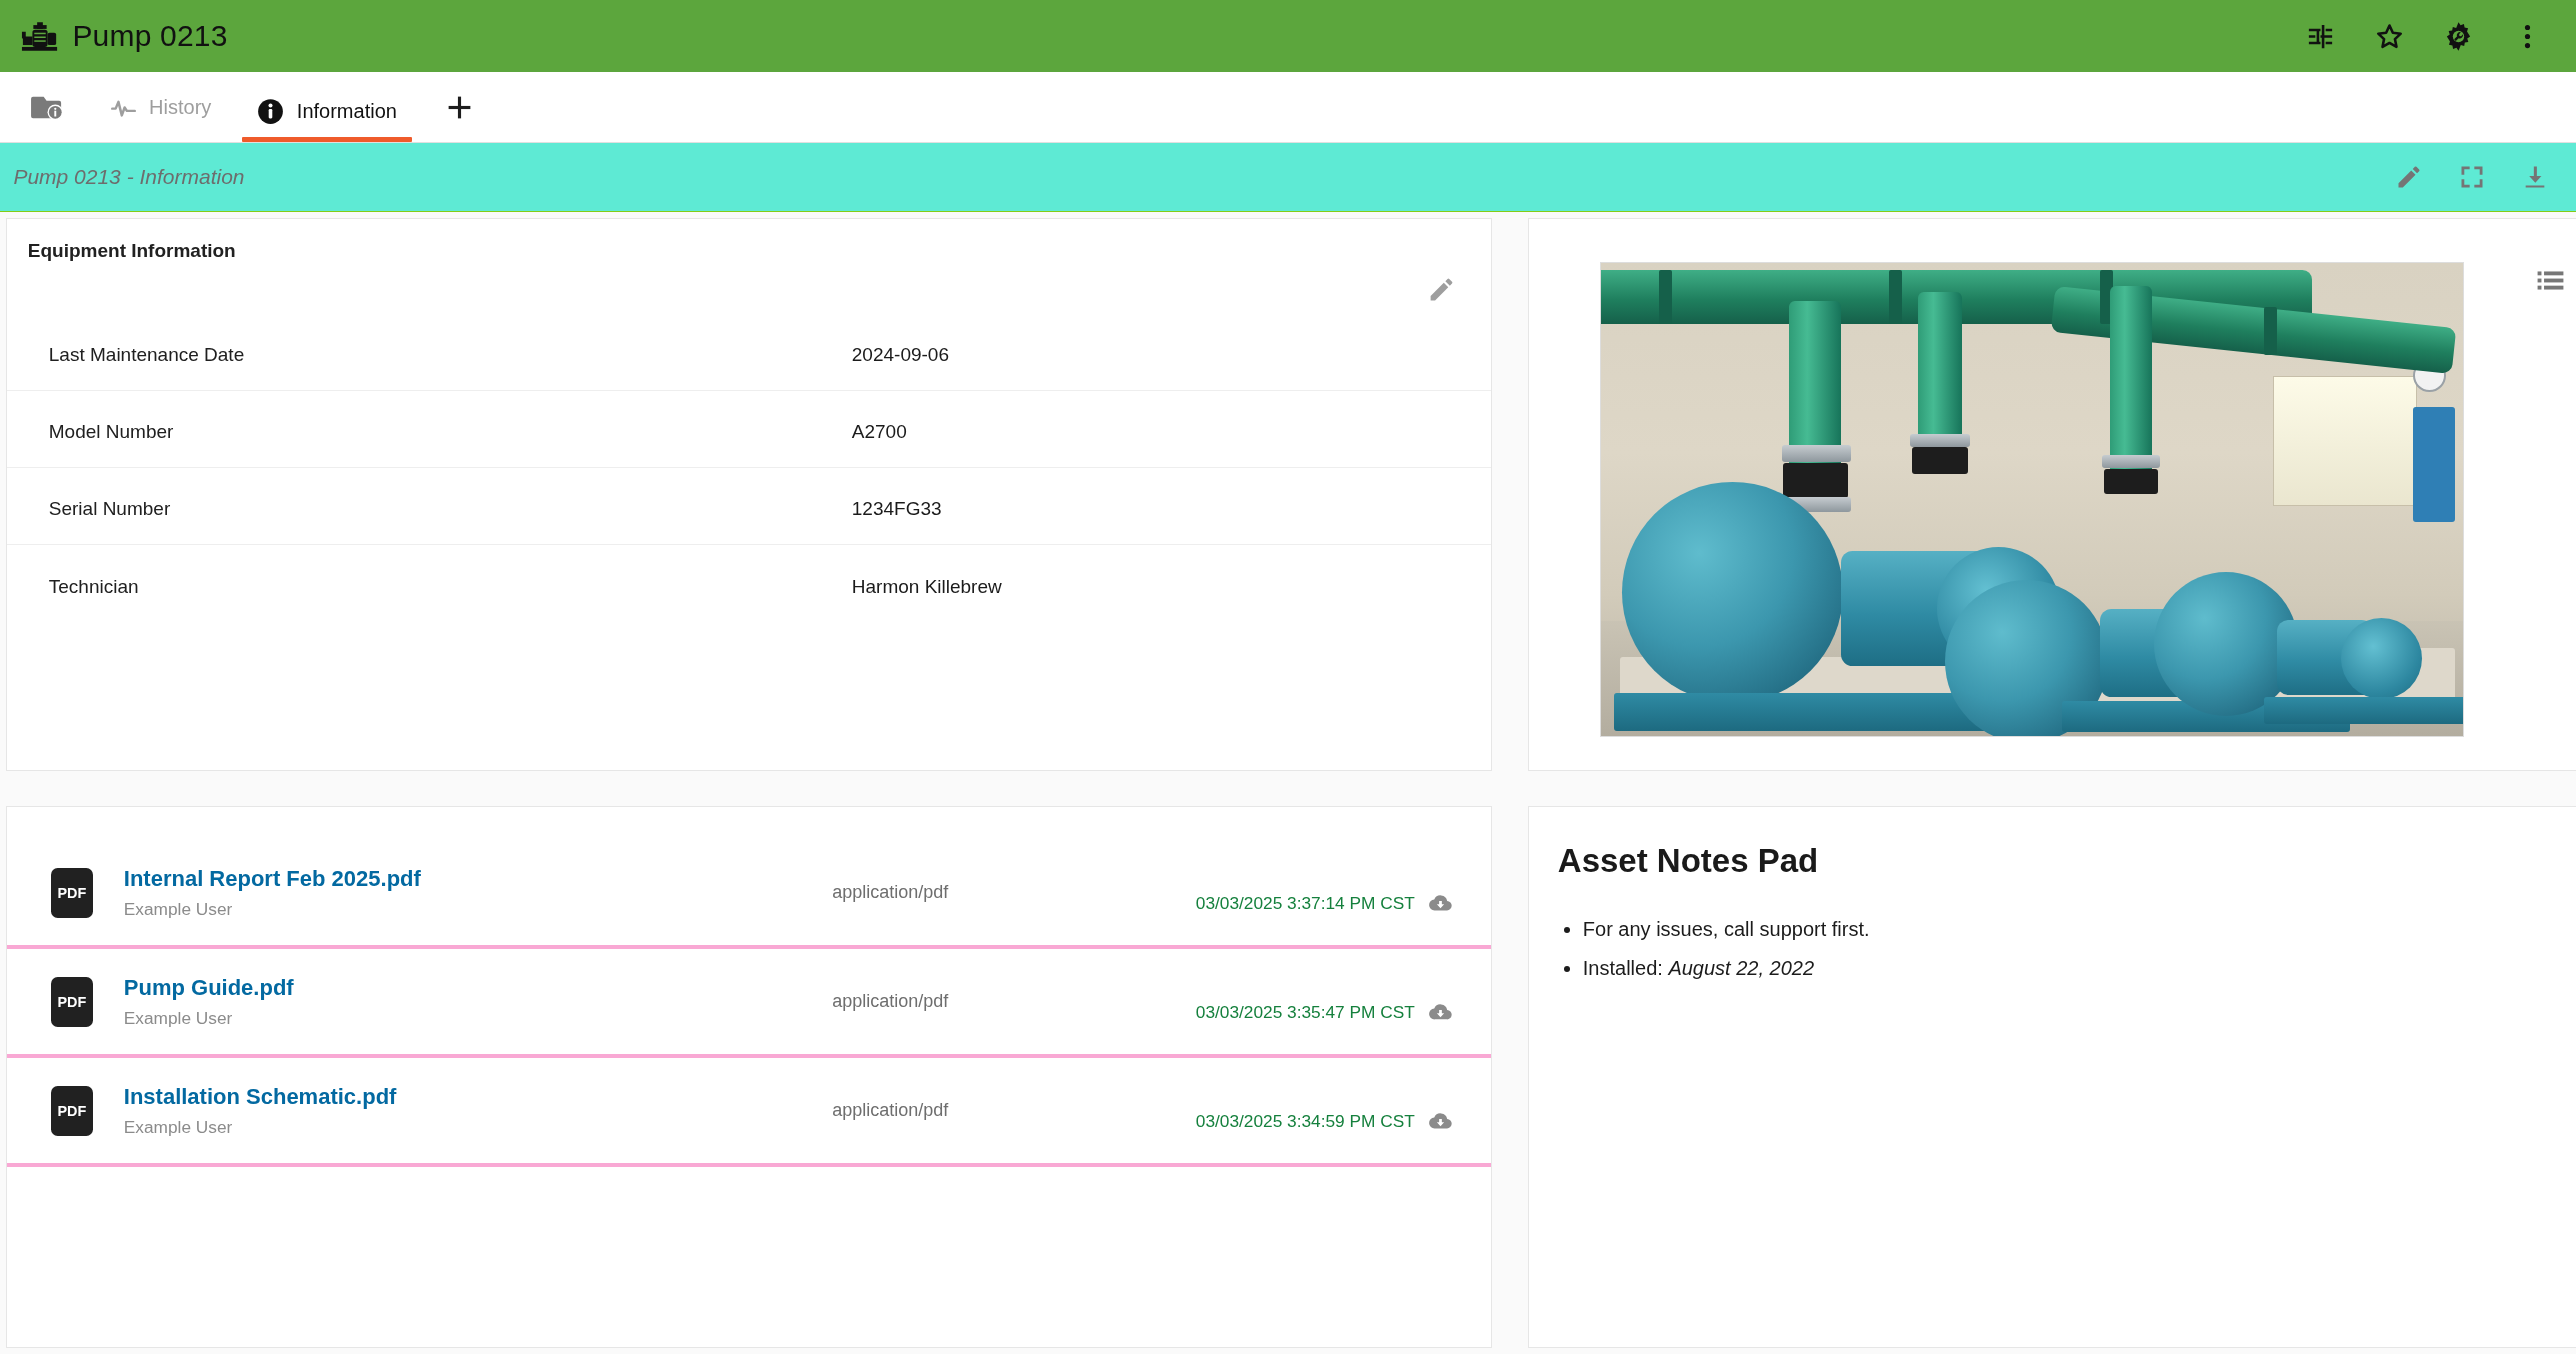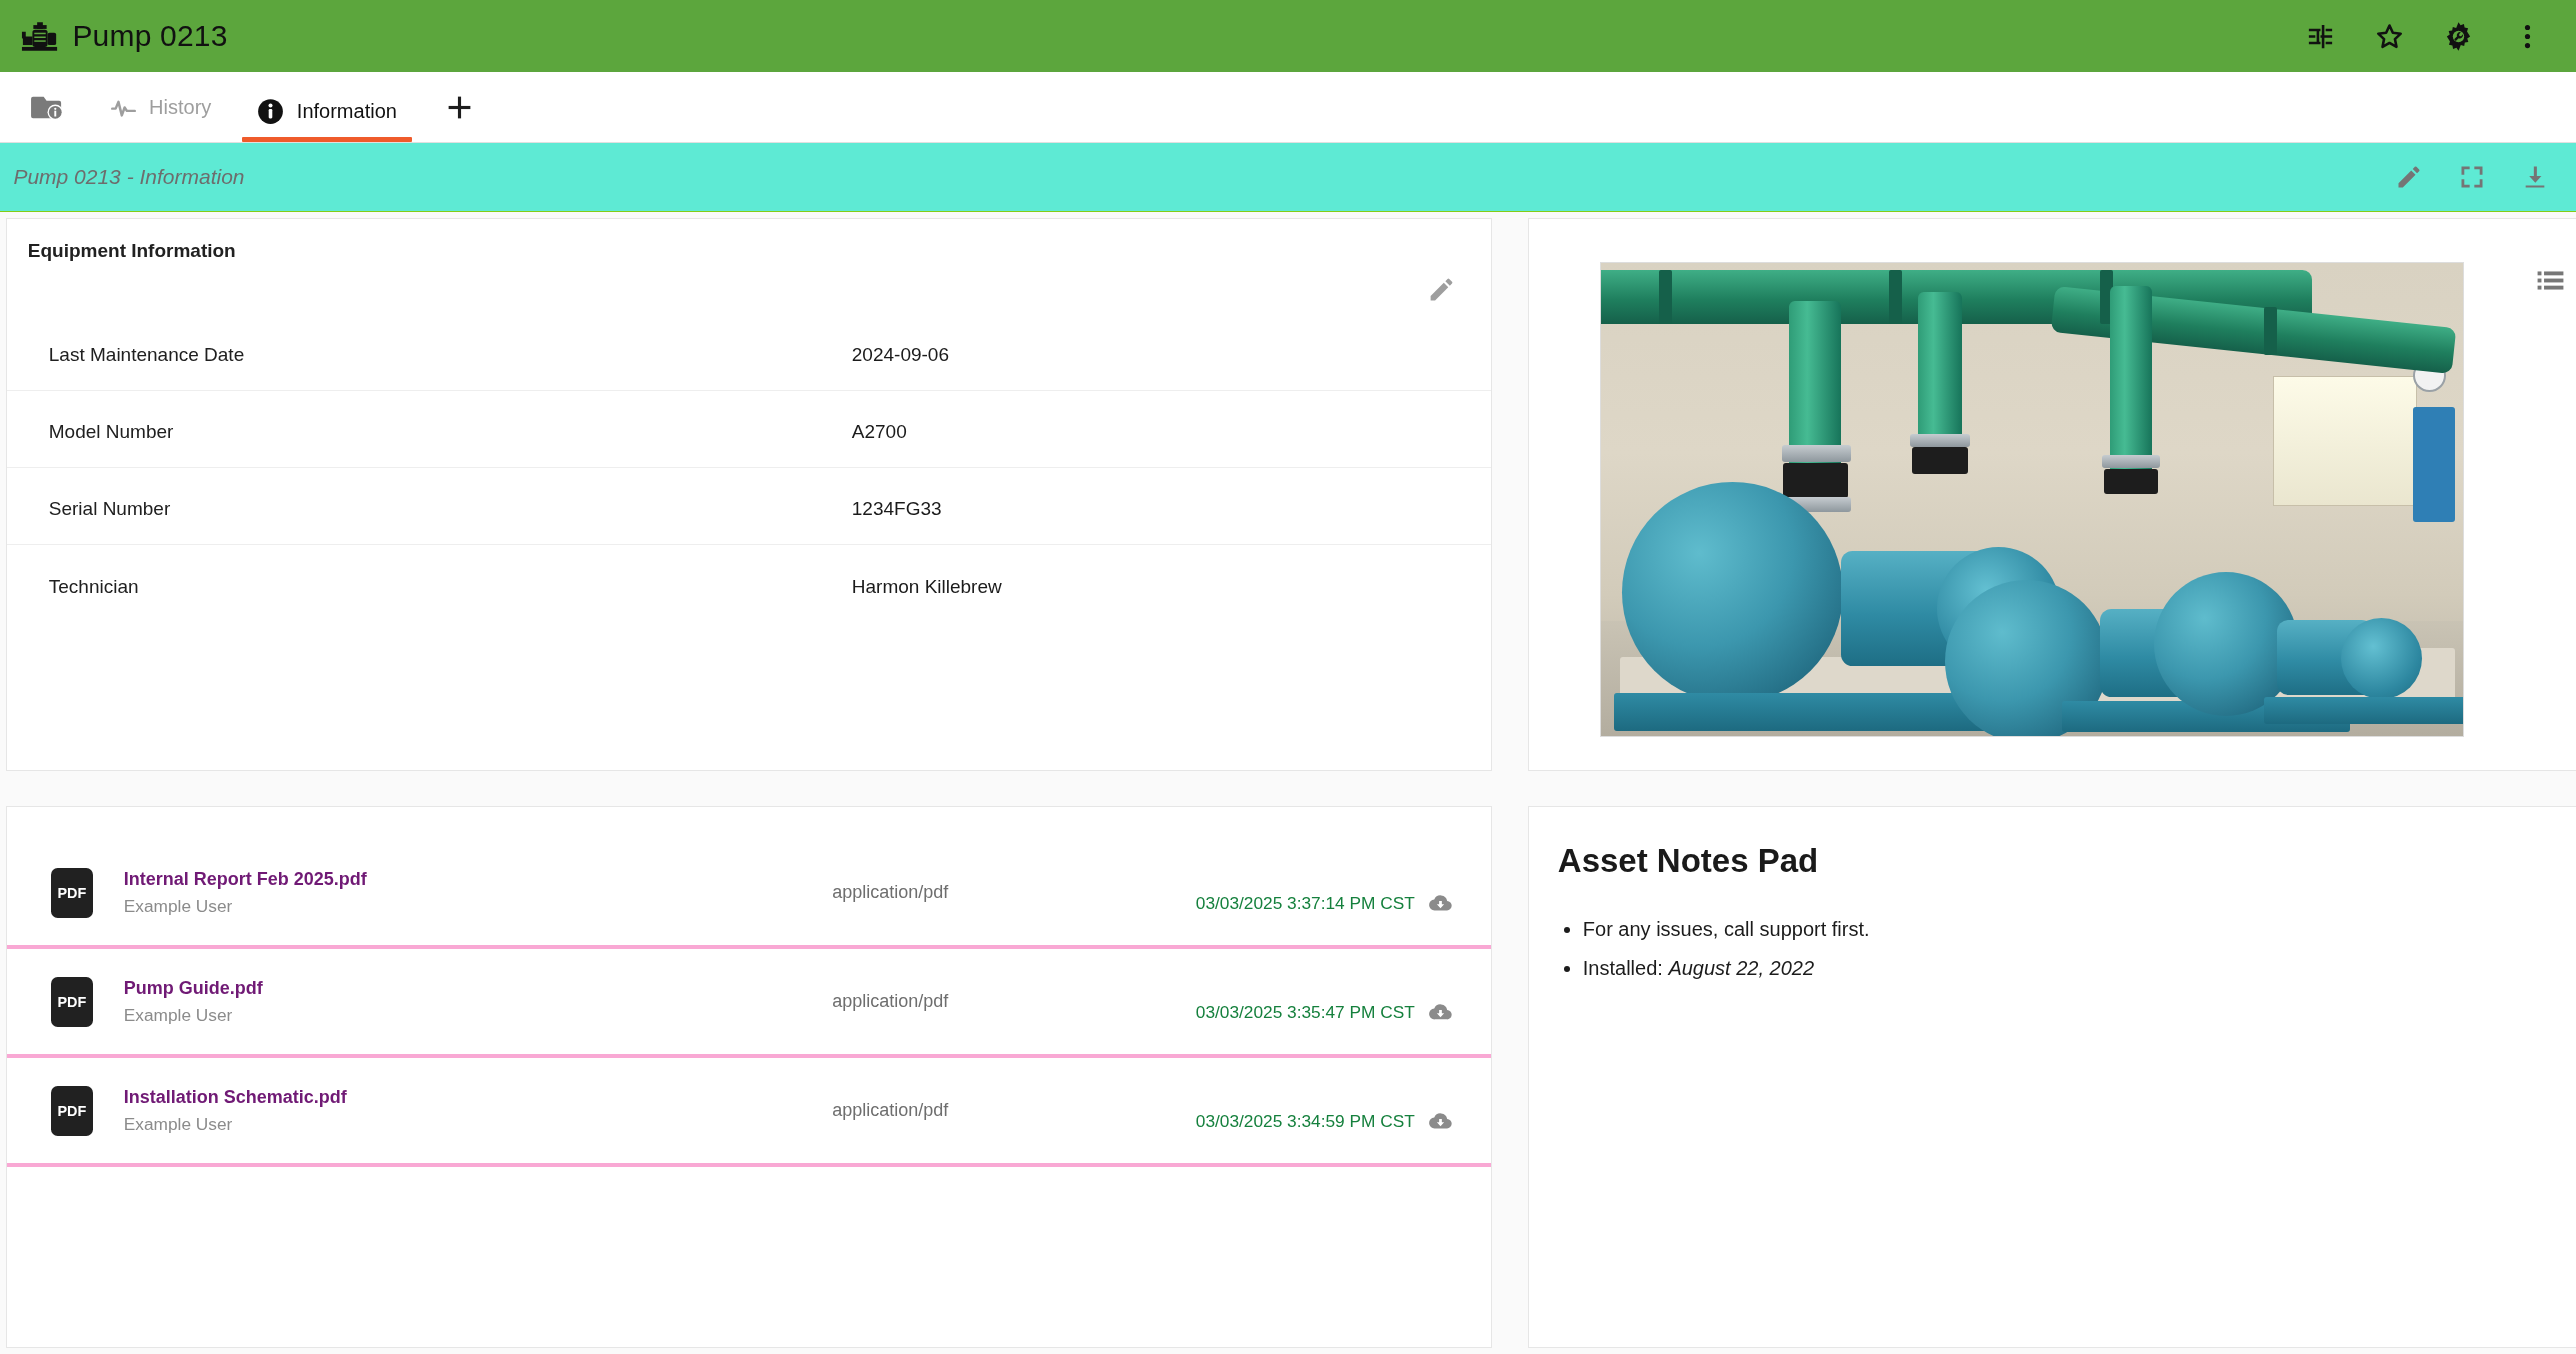--- a/index.html
+++ b/index.html
@@ -123,21 +123,21 @@
   .file-row {
     display: flex; align-items: center; height: 109px;
     border-bottom: 4px solid #f9a8d4; padding: 0 0 0 44px; cursor: pointer;
   }
   .pdf-badge {
     width: 42px; height: 50px; background: #212121; border-radius: 6.7px;
     color: #ffffff; font-size: 14.4px; font-weight: bold;
     display: flex; align-items: center; justify-content: center; flex: 0 0 42px;
   }
   .file-meta { margin-left: 31px; width: 711px; }
-  .file-name { font-size: 18px; color: #701a75; font-weight: bold; }
+  .file-name { font-size: 22px; color: #0369a1; font-weight: bold; }
   .file-user { font-size: 17.3px; color: #8b8b8b; margin-top: 6.7px; }
   .file-mime { font-size: 18px; color: #6e6e6e; width: 365px; }
   .file-right { display: flex; align-items: center; gap: 13.4px; margin-left: auto; padding-right: 38px; padding-top: 21px; }
   .file-date { font-size: 17.3px; color: #15803d; white-space: nowrap; }
   .cloud-dl { width: 25px; height: 25px; display: block; cursor: pointer; }
 
   
   .notes-title { font-size: 33px; font-weight: bold; color: #1a1a1a; padding: 35px 0 0 29px; }
   .notes-list { margin: 38px 0 0 54px; }
   .notes-list li { font-size: 20px; color: #1c1c1c; line-height: 1.1; margin-bottom: 16.3px; }

